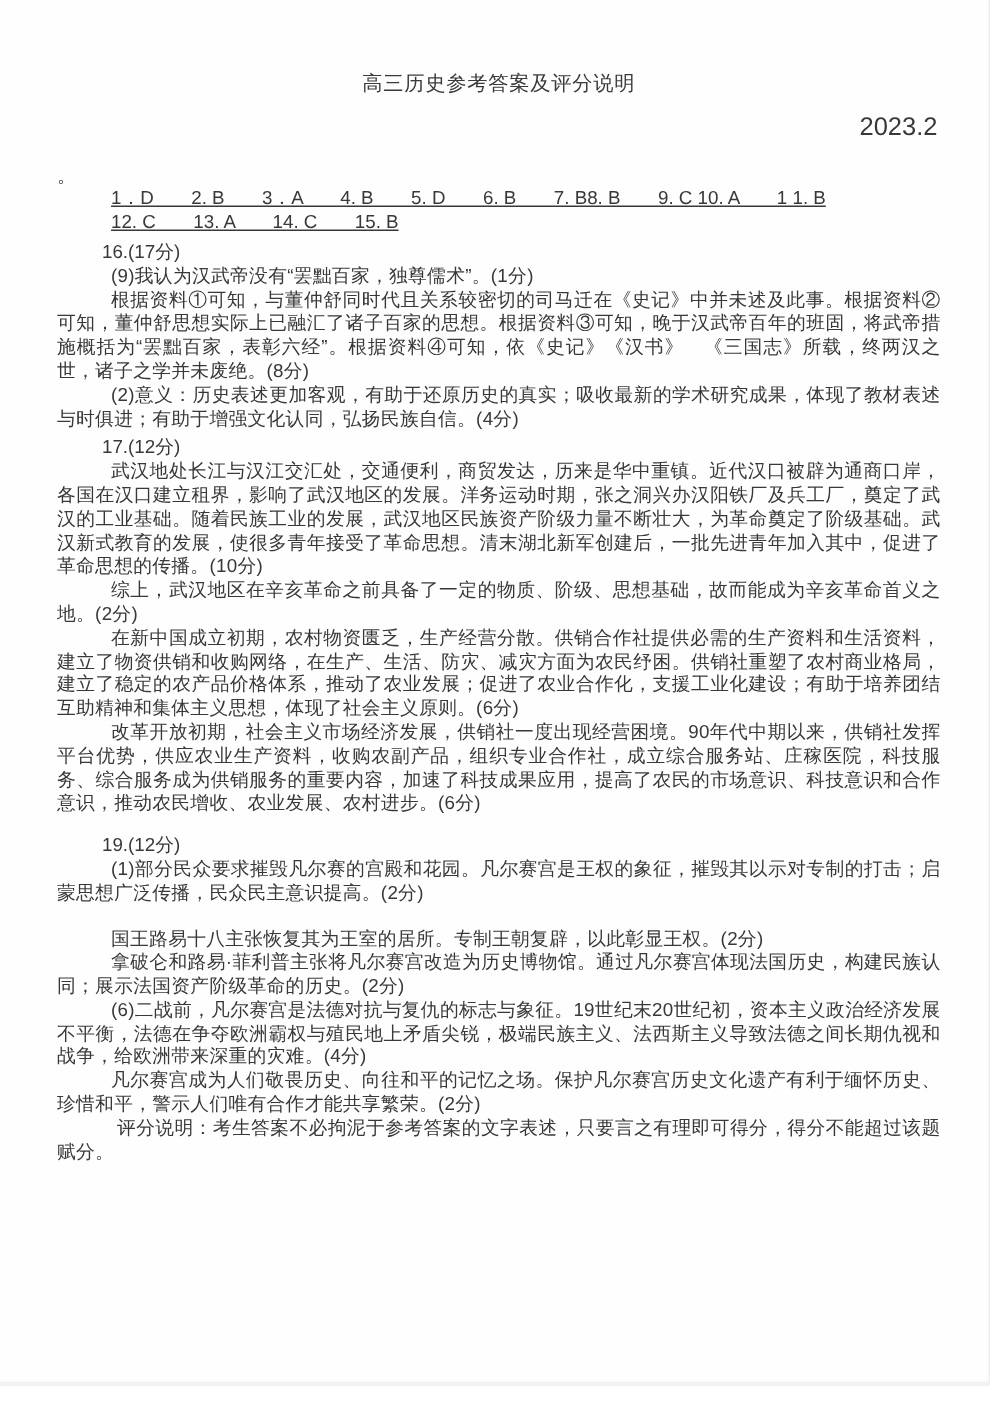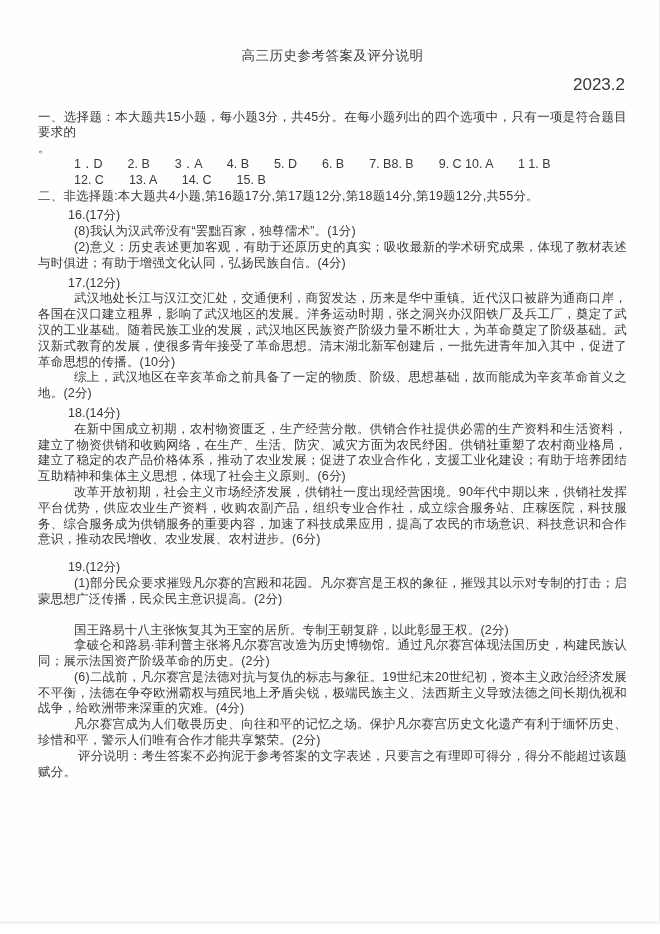--- a/index.html
+++ b/index.html
@@ -37,20 +37,21 @@
   }
   .heading {
     margin: 0;
     text-align: justify;
     letter-spacing: 0.2px;
   }
   .answers {
     margin: 0;
     padding-left: 36px;
     white-space: pre-wrap;
+    text-decoration: underline;
   }
   .q-label {
     margin: 4px 0 0 0;
     padding-left: 30px;
   }
   .q-label.big-gap {
     margin-top: 12px;
   }
   .para {
     margin: 0;
@@ -69,37 +70,35 @@
   }
 </style>
 </head>
 <body>
 
 <div class="page">
 
   <h1 class="doc-title">高三历史参考答案及评分说明</h1>
   <div class="doc-date">2023.2</div>
 
-  <p class="heading">一、选择题：本大题共15小题，每小题3分，共45分。在每小题列出的四个选项中，只有一项是符合题目要求的</p>
   <p class="heading">。</p>
 
   <div class="answers">1．D　　2. B　　3．A　　4. B　　5. D　　6. B　　7. B8. B　　9. C 10. A　　1 1. B</div>
   <div class="answers">12. C　　13. A　　14. C　　15. B</div>
 
-  <p class="heading">二、非选择题:本大题共4小题,第16题17分,第17题12分,第18题14分,第19题12分,共55分。</p>
 
   <div class="q-label">16.(17分)</div>
-  <p class="para">(8)我认为汉武帝没有“罢黜百家，独尊儒术”。(1分)</p>
+  <p class="para">(9)我认为汉武帝没有“罢黜百家，独尊儒术”。(1分)</p>
+  <p class="para">根据资料①可知，与董仲舒同时代且关系较密切的司马迁在《史记》中并未述及此事。根据资料②可知，董仲舒思想实际上已融汇了诸子百家的思想。根据资料③可知，晚于汉武帝百年的班固，将武帝措施概括为“罢黜百家，表彰六经”。根据资料④可知，依《史记》《汉书》　《三国志》所载，终两汉之世，诸子之学并未废绝。(8分)</p>
   <p class="para">(2)意义：历史表述更加客观，有助于还原历史的真实；吸收最新的学术研究成果，体现了教材表述与时俱进；有助于增强文化认同，弘扬民族自信。(4分)</p>
 
   <div class="q-label">17.(12分)</div>
   <p class="para">武汉地处长江与汉江交汇处，交通便利，商贸发达，历来是华中重镇。近代汉口被辟为通商口岸，各国在汉口建立租界，影响了武汉地区的发展。洋务运动时期，张之洞兴办汉阳铁厂及兵工厂，奠定了武汉的工业基础。随着民族工业的发展，武汉地区民族资产阶级力量不断壮大，为革命奠定了阶级基础。武汉新式教育的发展，使很多青年接受了革命思想。清末湖北新军创建后，一批先进青年加入其中，促进了革命思想的传播。(10分)</p>
   <p class="para">综上，武汉地区在辛亥革命之前具备了一定的物质、阶级、思想基础，故而能成为辛亥革命首义之地。(2分)</p>
 
-  <div class="q-label">18.(14分)</div>
   <p class="para">在新中国成立初期，农村物资匮乏，生产经营分散。供销合作社提供必需的生产资料和生活资料，建立了物资供销和收购网络，在生产、生活、防灾、减灾方面为农民纾困。供销社重塑了农村商业格局，建立了稳定的农产品价格体系，推动了农业发展；促进了农业合作化，支援工业化建设；有助于培养团结互助精神和集体主义思想，体现了社会主义原则。(6分)</p>
   <p class="para">改革开放初期，社会主义市场经济发展，供销社一度出现经营困境。90年代中期以来，供销社发挥平台优势，供应农业生产资料，收购农副产品，组织专业合作社，成立综合服务站、庄稼医院，科技服务、综合服务成为供销服务的重要内容，加速了科技成果应用，提高了农民的市场意识、科技意识和合作意识，推动农民增收、农业发展、农村进步。(6分)</p>
 
   <div class="q-label big-gap">19.(12分)</div>
   <p class="para">(1)部分民众要求摧毁凡尔赛的宫殿和花园。凡尔赛宫是王权的象征，摧毁其以示对专制的打击；启蒙思想广泛传播，民众民主意识提高。(2分)</p>
   <p class="para gap-above">国王路易十八主张恢复其为王室的居所。专制王朝复辟，以此彰显王权。(2分)</p>
   <p class="para">拿破仑和路易·菲利普主张将凡尔赛宫改造为历史博物馆。通过凡尔赛宫体现法国历史，构建民族认同；展示法国资产阶级革命的历史。(2分)</p>
   <p class="para">(6)二战前，凡尔赛宫是法德对抗与复仇的标志与象征。19世纪末20世纪初，资本主义政治经济发展不平衡，法德在争夺欧洲霸权与殖民地上矛盾尖锐，极端民族主义、法西斯主义导致法德之间长期仇视和战争，给欧洲带来深重的灾难。(4分)</p>
   <p class="para">凡尔赛宫成为人们敬畏历史、向往和平的记忆之场。保护凡尔赛宫历史文化遗产有利于缅怀历史、珍惜和平，警示人们唯有合作才能共享繁荣。(2分)</p>
 

